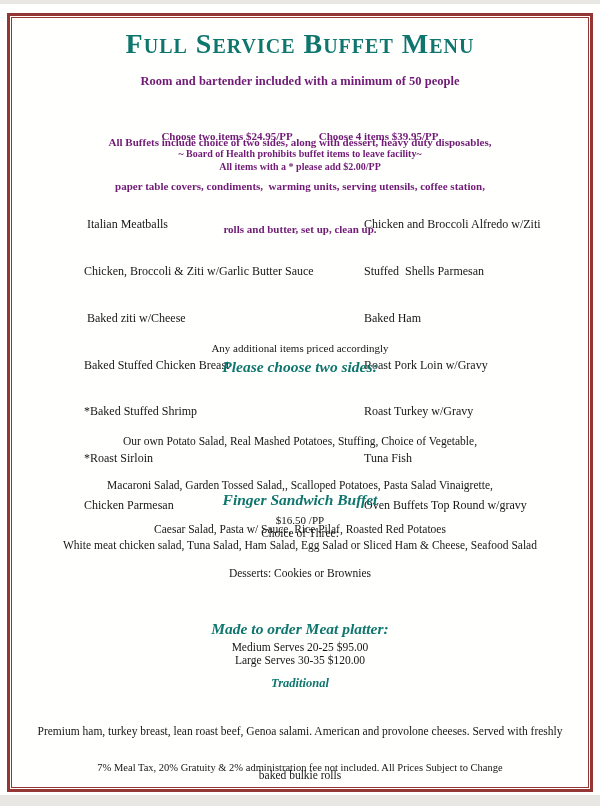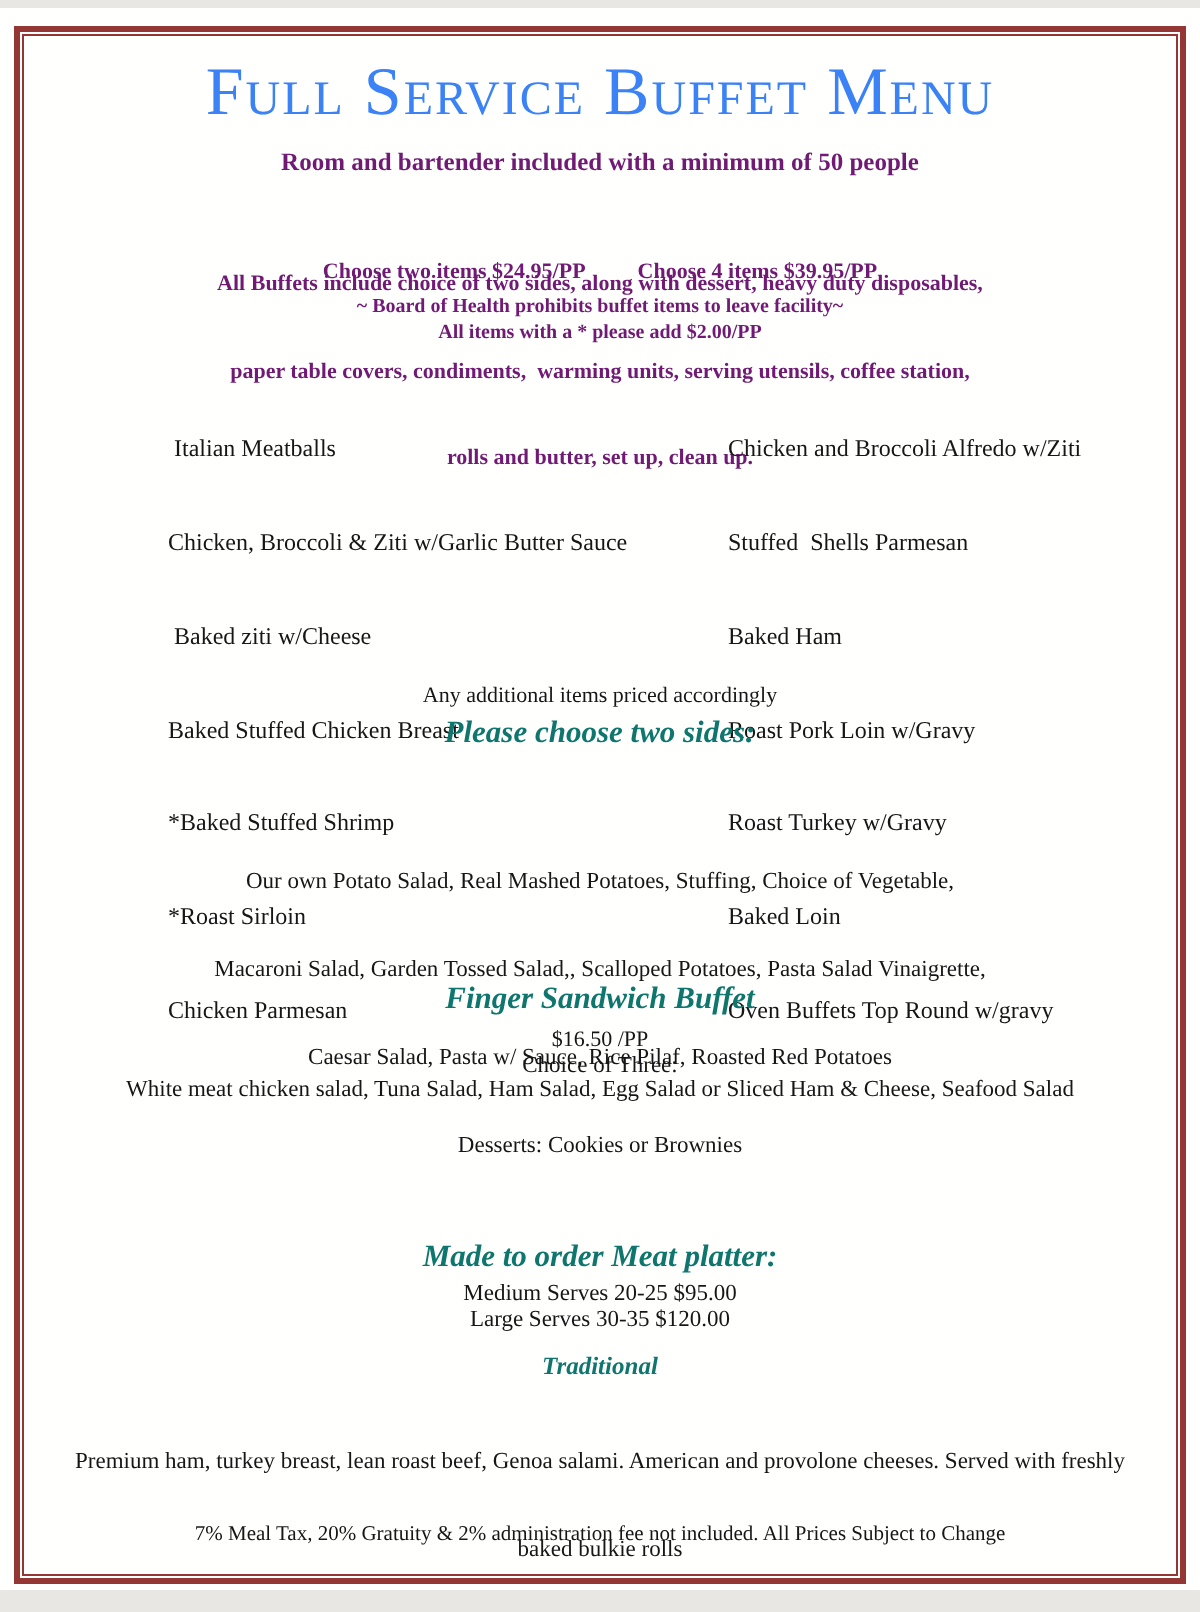--- a/index.html
+++ b/index.html
@@ -25,24 +25,24 @@
   .border-inner {
     width: 100%; height: 100%;
     border: 1px solid #943634;
     position: relative;
   }
   .abs { position: absolute; left: 0; right: 0; text-align: center; }
 
   .title {
     top: 10px;
     font-variant: small-caps;
-    font-weight: normal;
-    font-size: 34px;
+    font-weight: bold;
+    font-size: 28px;
     letter-spacing: 1px;
-    color: #3b82f6;
+    color: #0f766e;
   }
   .sans-bold {
     font-family: Liberation Serif, serif;
     font-weight: bold;
     color: #701a75;
   }
   .subtitle { top: 56px; font-size: 12.5px; }
   .intro { top: 88px; font-size: 11px; line-height: 14.5px; white-space: pre-wrap; }
   .price-line { top: 112px; font-size: 11px; display: flex; justify-content: center; gap: 26px; }
   .notice1 { top: 130px; font-size: 10px; }
@@ -119,21 +119,21 @@
           <div>*Baked Stuffed Shrimp</div>
           <div>*Roast Sirloin</div>
           <div>Chicken Parmesan</div>
         </div>
         <div class="entree-col right">
           <div>Chicken and Broccoli Alfredo w/Ziti</div>
           <div>Stuffed  Shells Parmesan</div>
           <div>Baked Ham</div>
           <div>Roast Pork Loin w/Gravy</div>
           <div>Roast Turkey w/Gravy</div>
-          <div>Baked Loin</div>
+          <div>Tuna Fish</div>
           <div>Oven Buffets Top Round w/gravy</div>
         </div>
       </div>
 
       <div class="abs additional-note">Any additional items priced accordingly</div>
 
       <div class="abs section-heading sides-heading">Please choose two sides:</div>
 
       <div class="abs sides-lines">
         <div>Our own Potato Salad, Real Mashed Potatoes, Stuffing, Choice of Vegetable,</div>

